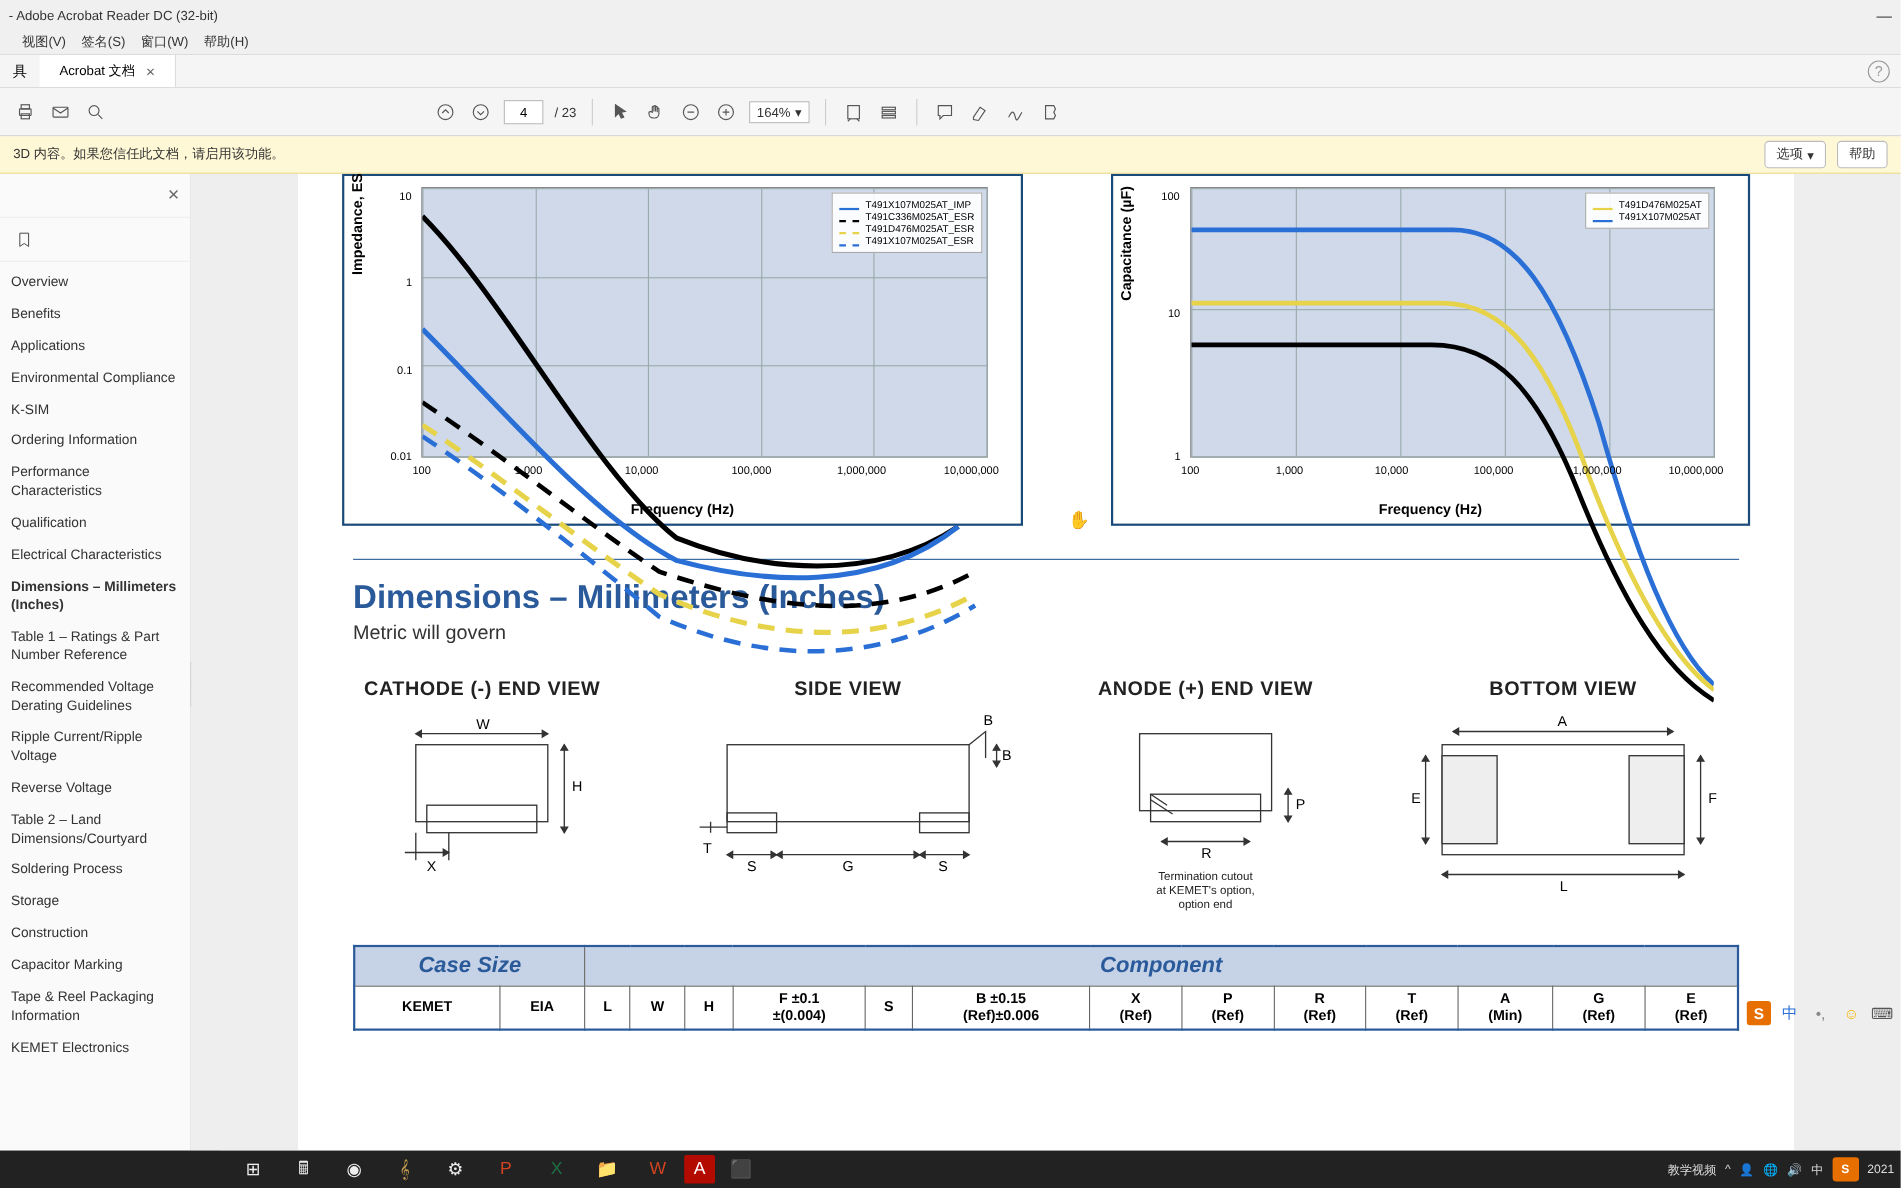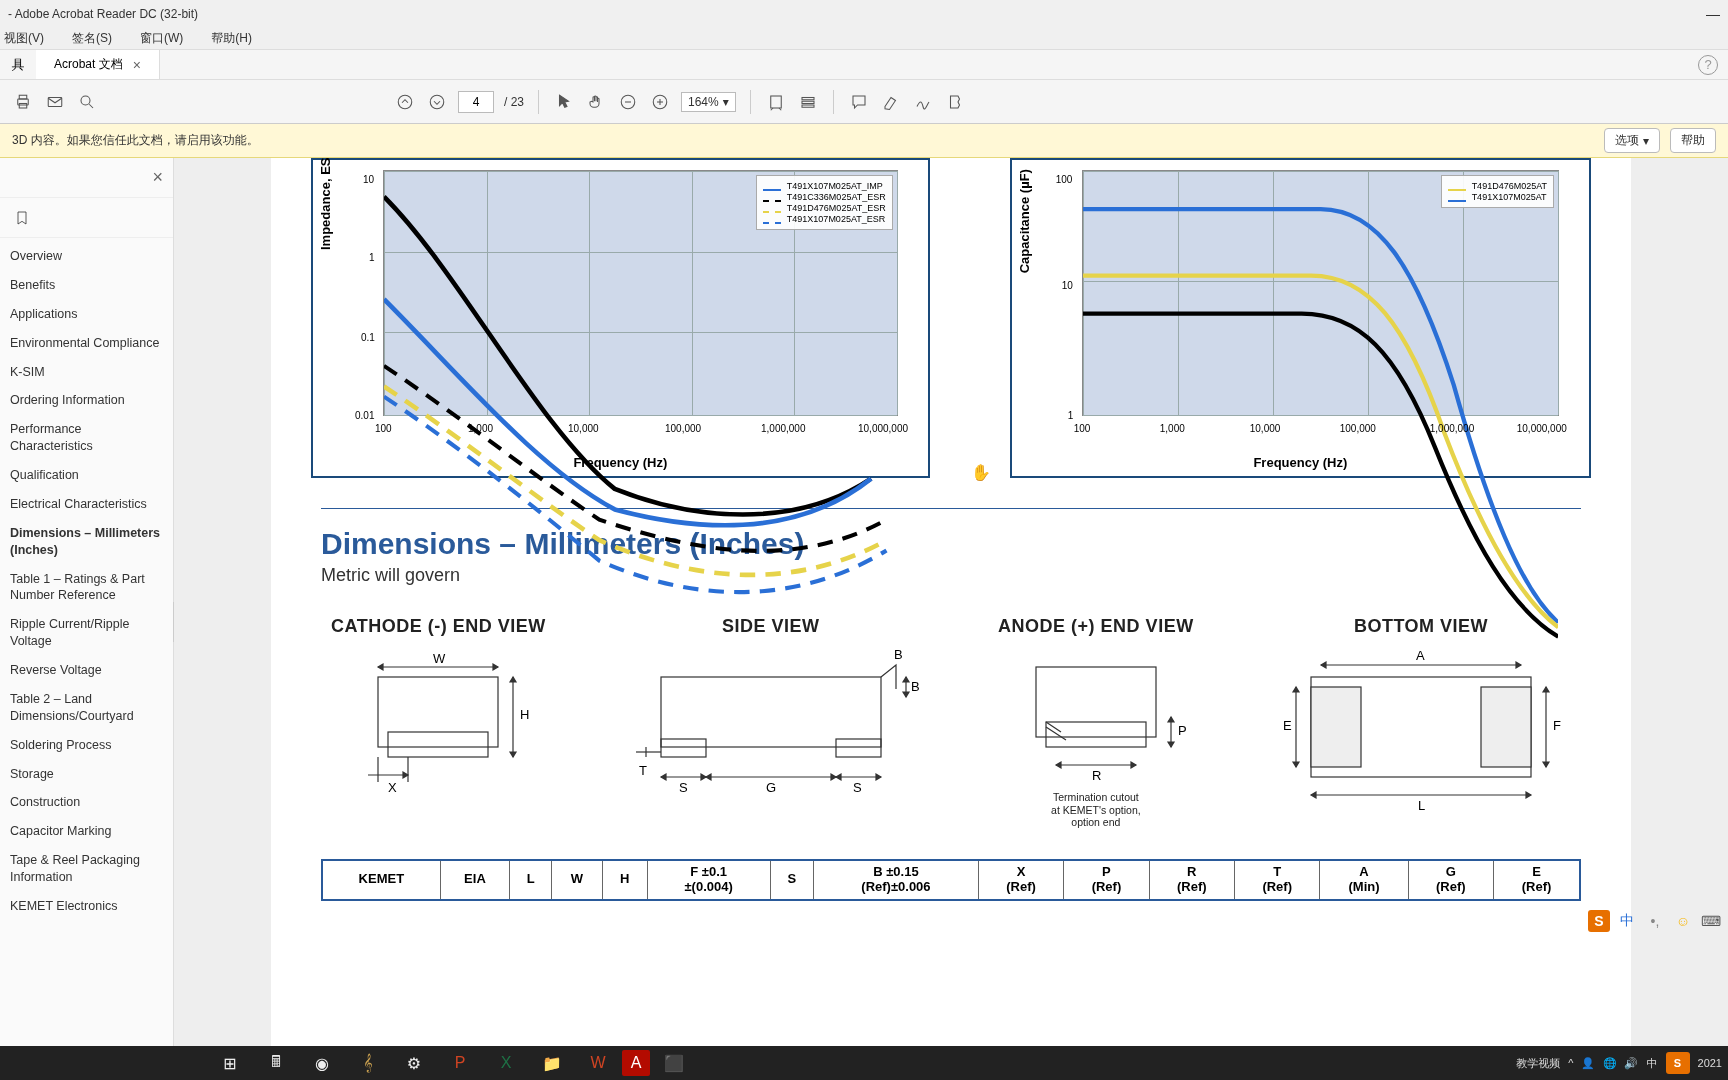--- a/index.html
+++ b/index.html
@@ -4,21 +4,21 @@
 <style>
 * { margin: 0; padding: 0; box-sizing: border-box; font-family: "Segoe UI", Arial, sans-serif; }
 body { background: #fff; width: 1728px; height: 1080px; overflow: hidden; position: relative; }
 
 
 .titlebar { height: 28px; background: #f0f0f0; display: flex; align-items: center; padding: 0 8px; font-size: 12px; color: #333; justify-content: space-between; }
 .titlebar .caption { display: flex; align-items: center; gap: 6px; }
 .titlebar .wincontrols { display: flex; gap: 12px; font-size: 14px; color: #333; }
 
 
-.menubar { height: 22px; background: #f0f0f0; display: flex; align-items: center; padding: 0 4px; font-size: 12px; color: #333; gap: 28px; border-bottom: 1px solid #ddd; }
+.menubar { height: 22px; background: #f0f0f0; display: flex; align-items: center; padding: 0 20px; font-size: 12px; color: #333; gap: 14px; border-bottom: 1px solid #ddd; }
 .menubar span { cursor: default; }
 
 
 .tabbar { height: 30px; background: #f5f5f5; display: flex; align-items: center; border-bottom: 1px solid #ddd; }
 .tabbar .toolcell { width: 36px; text-align: center; font-size: 13px; padding: 6px 0;}
 .tabbar .tab { display: flex; align-items: center; padding: 0 18px; height: 100%; border-right: 1px solid #ddd; font-size: 12px; background:#fff; gap:10px;}
 .tabbar .tab .close { font-size: 14px; color: #666; }
 .help-circle { margin-left:auto; margin-right:10px; width:20px; height:20px; border:1px solid #999; color:#999; border-radius:50%; display:flex;align-items:center;justify-content:center;font-size:13px;}
 
 
@@ -267,20 +267,21 @@
         <div class="navitem">Benefits</div>
         <div class="navitem">Applications</div>
         <div class="navitem">Environmental Compliance</div>
         <div class="navitem">K-SIM</div>
         <div class="navitem">Ordering Information</div>
         <div class="navitem">Performance Characteristics</div>
         <div class="navitem">Qualification</div>
         <div class="navitem">Electrical Characteristics</div>
         <div class="navitem active">Dimensions – Millimeters (Inches)</div>
         <div class="navitem">Table 1 – Ratings &amp; Part Number Reference</div>
+        <div class="navitem">Recommended Voltage Derating Guidelines</div>
         <div class="navitem">Ripple Current/Ripple Voltage</div>
         <div class="navitem">Reverse Voltage</div>
         <div class="navitem">Table 2 – Land Dimensions/Courtyard</div>
         <div class="navitem">Soldering Process</div>
         <div class="navitem">Storage</div>
         <div class="navitem">Construction</div>
         <div class="navitem">Capacitor Marking</div>
         <div class="navitem">Tape &amp; Reel Packaging Information</div>
         <div class="navitem">KEMET Electronics</div>
       </div>
@@ -486,20 +487,24 @@
             <text x="145" y="13" font-size="13">A</text>
             <text x="12" y="83" font-size="13">E</text>
             <text x="282" y="83" font-size="13">F</text>
             <text x="147" y="163" font-size="13">L</text>
           </svg>
         </div>
       </div>
 
       <table class="dim-table">
         <tbody>
+            <tr>
+          <th class="hdr1" colspan="2">Case Size</th>
+          <th class="hdr1" colspan="13">Component</th>
+        </tr>
         <tr id="col-row">
               <th class="hdr2 twoline">KEMET</th>
               <th class="hdr2 twoline">EIA</th>
               <th class="hdr2 twoline">L</th>
               <th class="hdr2 twoline">W</th>
               <th class="hdr2 twoline">H</th>
               <th class="hdr2 twoline">F ±0.1<br>±(0.004)</th>
               <th class="hdr2 twoline">S</th>
               <th class="hdr2 twoline">B ±0.15<br>(Ref)±0.006</th>
               <th class="hdr2 twoline">X<br>(Ref)</th>

